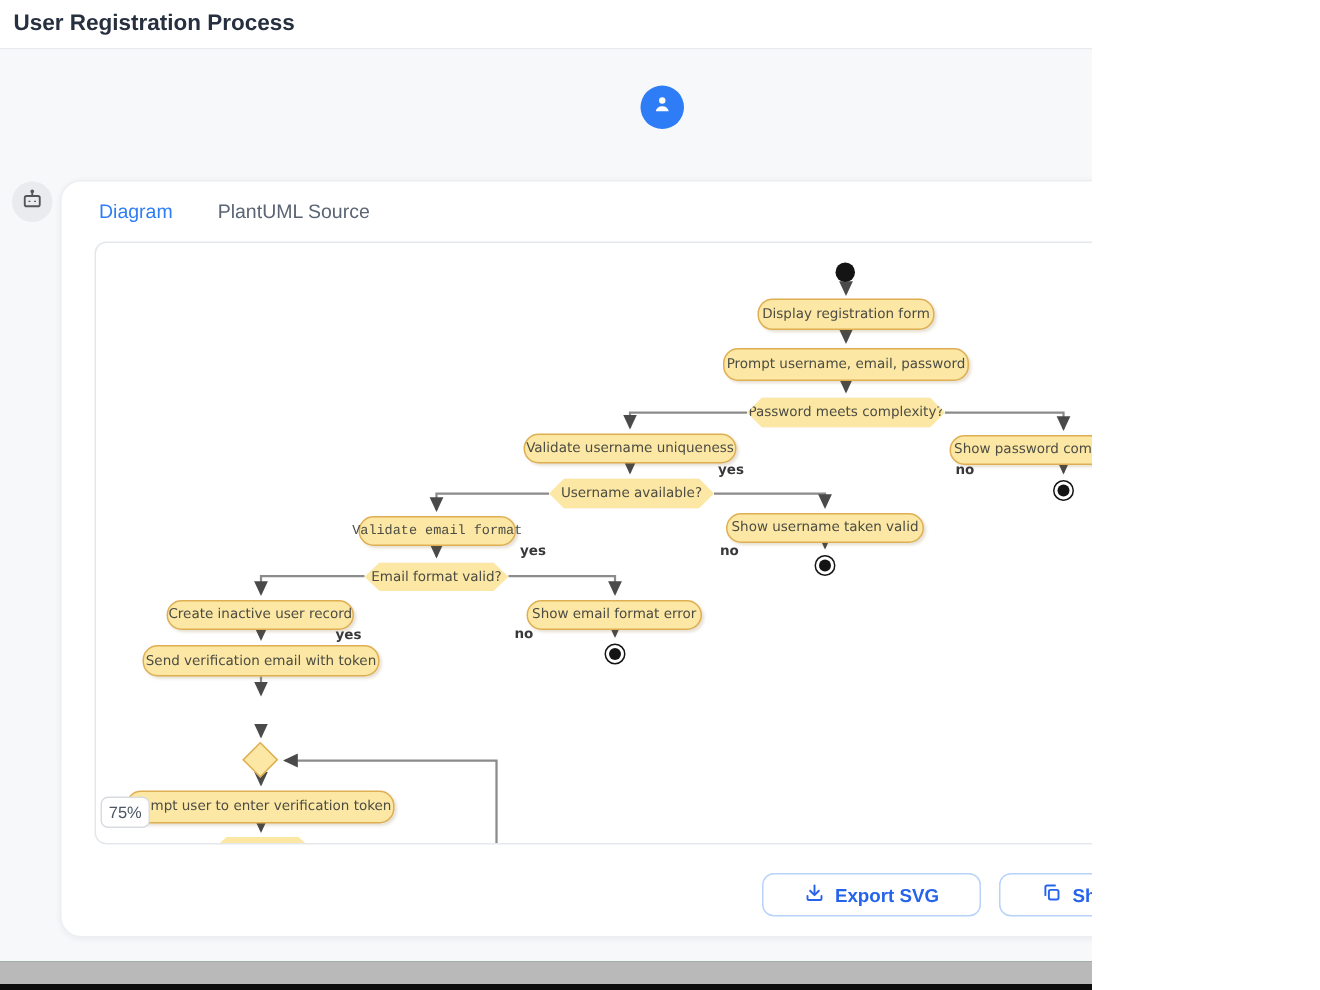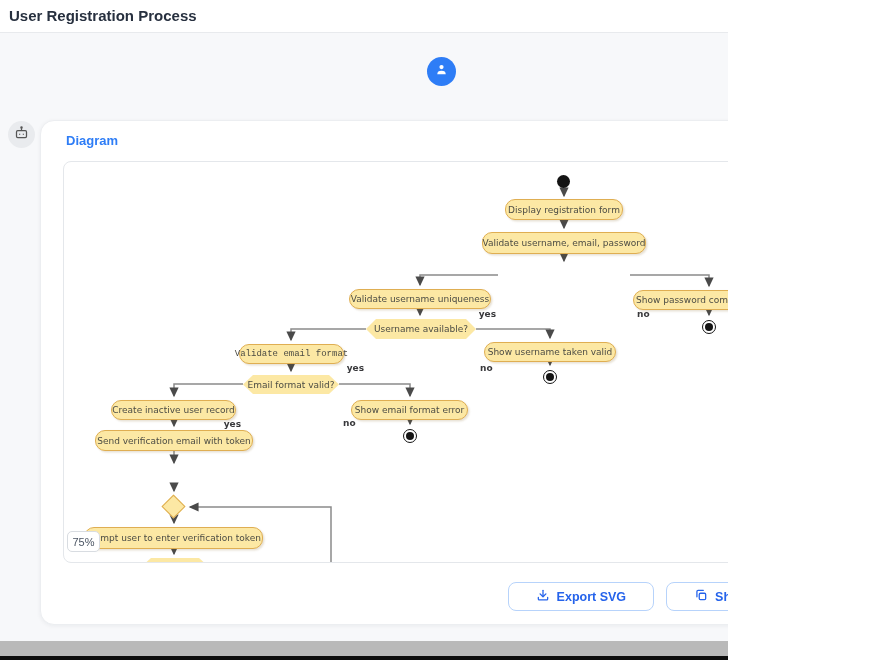--- a/index.html
+++ b/index.html
@@ -18,21 +18,21 @@
                  background:#2e7df6; display:flex; align-items:center; justify-content:center; }
   .bubble { position:absolute; left:461px; top:55px; width:397px; height:42px; background:#2e7df6;
             border-radius:16px; color:#fff; font-size:13px; display:flex; align-items:center;
             justify-content:center; white-space:nowrap; }
   .bot-avatar { position:absolute; left:8px; top:121px; width:27px; height:27px; border-radius:50%;
                 background:#e9ebee; display:flex; align-items:center; justify-content:center; color:#555; }
 
   .card { position:absolute; left:40px; top:120px; width:798px; height:505px; background:#fff;
           border:1px solid #eceef1; border-radius:14px; box-shadow:0 1px 4px rgba(20,30,50,.06); }
   .tabs { position:absolute; left:25px; top:12px; display:flex; gap:30px; }
-  .tab { font-size:13px; font-weight:700; color:#5b6472; padding-bottom:25px; cursor:pointer; }
+  .tab { font-size:13px; font-weight:400; color:#5b6472; padding-bottom:25px; cursor:pointer; }
   .tab.active { color:#2e7df6; border-bottom:2px solid #2e7df6; }
 
   .panel { position:absolute; left:22px; top:40px; width:758px; height:402px; border:1px solid #e4e7eb;
            border-radius:8px; background:#fff; overflow:hidden;padding-left:16px; }
 
   .edges { position:absolute; left:0; top:0; z-index:0; }
   .node { position:absolute; z-index:1; display:flex; align-items:center; justify-content:center;
           white-space:nowrap; font-family:"DejaVu Sans", sans-serif; font-size:9px; color:#4c4c44;
           background:#fce8a4; border:1px solid #dfae52; border-radius:10px;
           box-shadow:1.5px 1.5px 2px rgba(120,90,20,.18); }
@@ -93,20 +93,21 @@
             <line x1="9" y1="14" x2="9" y2="15.5"></line>
             <line x1="15" y1="14" x2="15" y2="15.5"></line>
           </svg>
       </span>
     </div>
 
     <div class="card">
 
       <div class="tabs">
         <div class="tab active">Diagram</div>
+        <div class="tab">PlantUML Source</div>
       </div>
 
       <div class="panel">
 
         <svg class="edges" width="758" height="402">
           <defs>
             <marker id="ah" viewBox="0 0 8 8" refX="6.5" refY="4" markerWidth="7" markerHeight="7" orient="auto-start-reverse">
               <path d="M0,0.5 L7.5,4 L0,7.5 z" fill="#4a4a4a"></path>
             </marker>
           </defs>
@@ -130,22 +131,23 @@
             <path d="M110,325 L110,329" marker-end="url(#ah)"></path>
             <path d="M110,357 L110,361" marker-end="url(#ah)"></path>
             <path d="M110,387 L110,392" marker-end="url(#ah)"></path>
             <path d="M267,402 L267,345 L126,345" marker-end="url(#ah)"></path>
           </g>
         </svg>
 
         <div class="start-node" style="left:493px; top:13px;"></div>
 
         <div class="node" style="left:441px; top:37px; width:118px; height:21px;">Display registration form</div>
-        <div class="node" style="left:418px; top:70px; width:164px; height:22px;">Validate username, email, password</div>
-
+        <div class="node" style="left:418px; top:70px; width:164px; height:22px;">Prompt username, email, password</div>
+
+        <div class="decision" style="left:434px; top:103px; width:132px; height:20px;">Password meets complexity?</div>
         <div class="branch-label lbl-yes" style="left:402px; top:100px;">yes</div>
         <div class="branch-label" style="left:573px; top:100px;">no</div>
 
         <div class="node" style="left:285px; top:127px; width:142px; height:20px;">Validate username uniqueness</div>
         <div class="node" style="left:569px; top:128px; width:153px; height:20px;">Show password complexity error</div>
         <div class="end-node" style="left:638px; top:158px;"></div>
 
         <div class="decision" style="left:302px; top:157px; width:110px; height:20px;">Username available?</div>
         <div class="branch-label lbl-yes" style="left:270px; top:154px;">yes</div>
         <div class="branch-label" style="left:416px; top:154px;">no</div>

